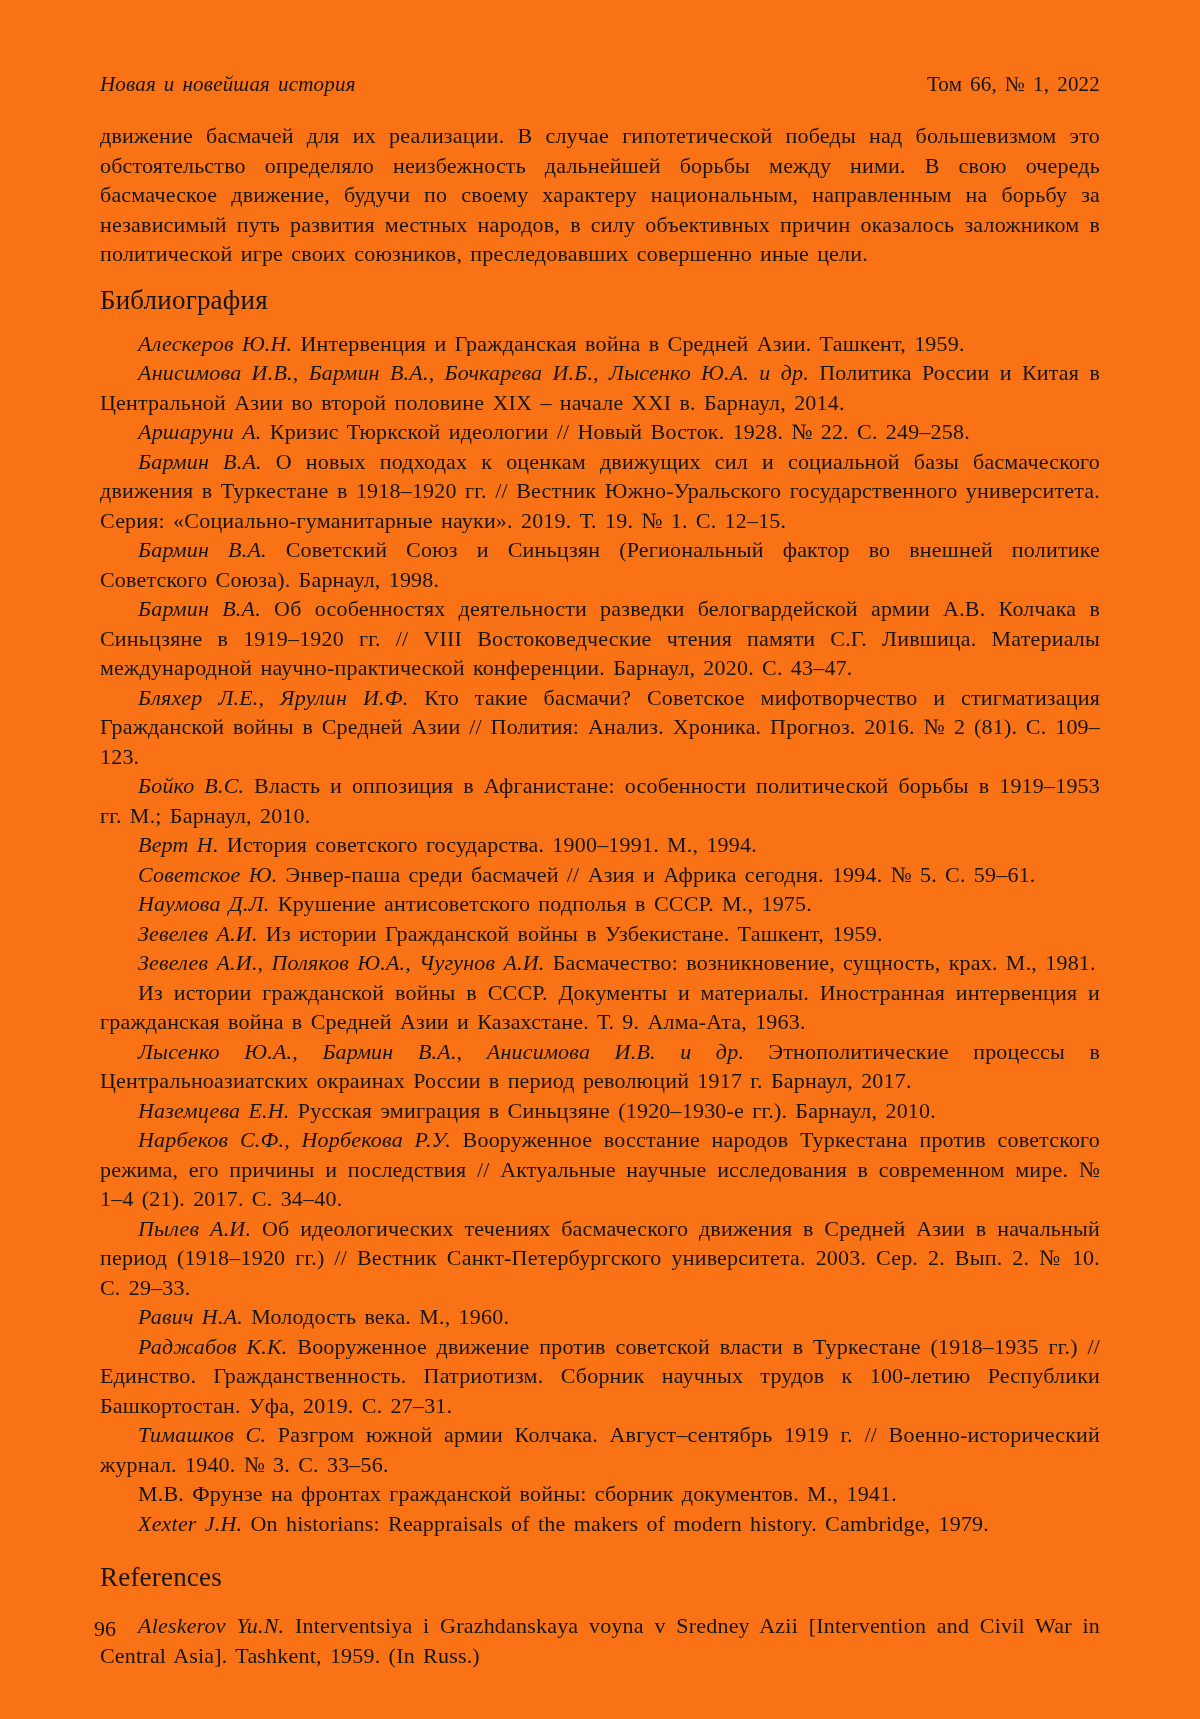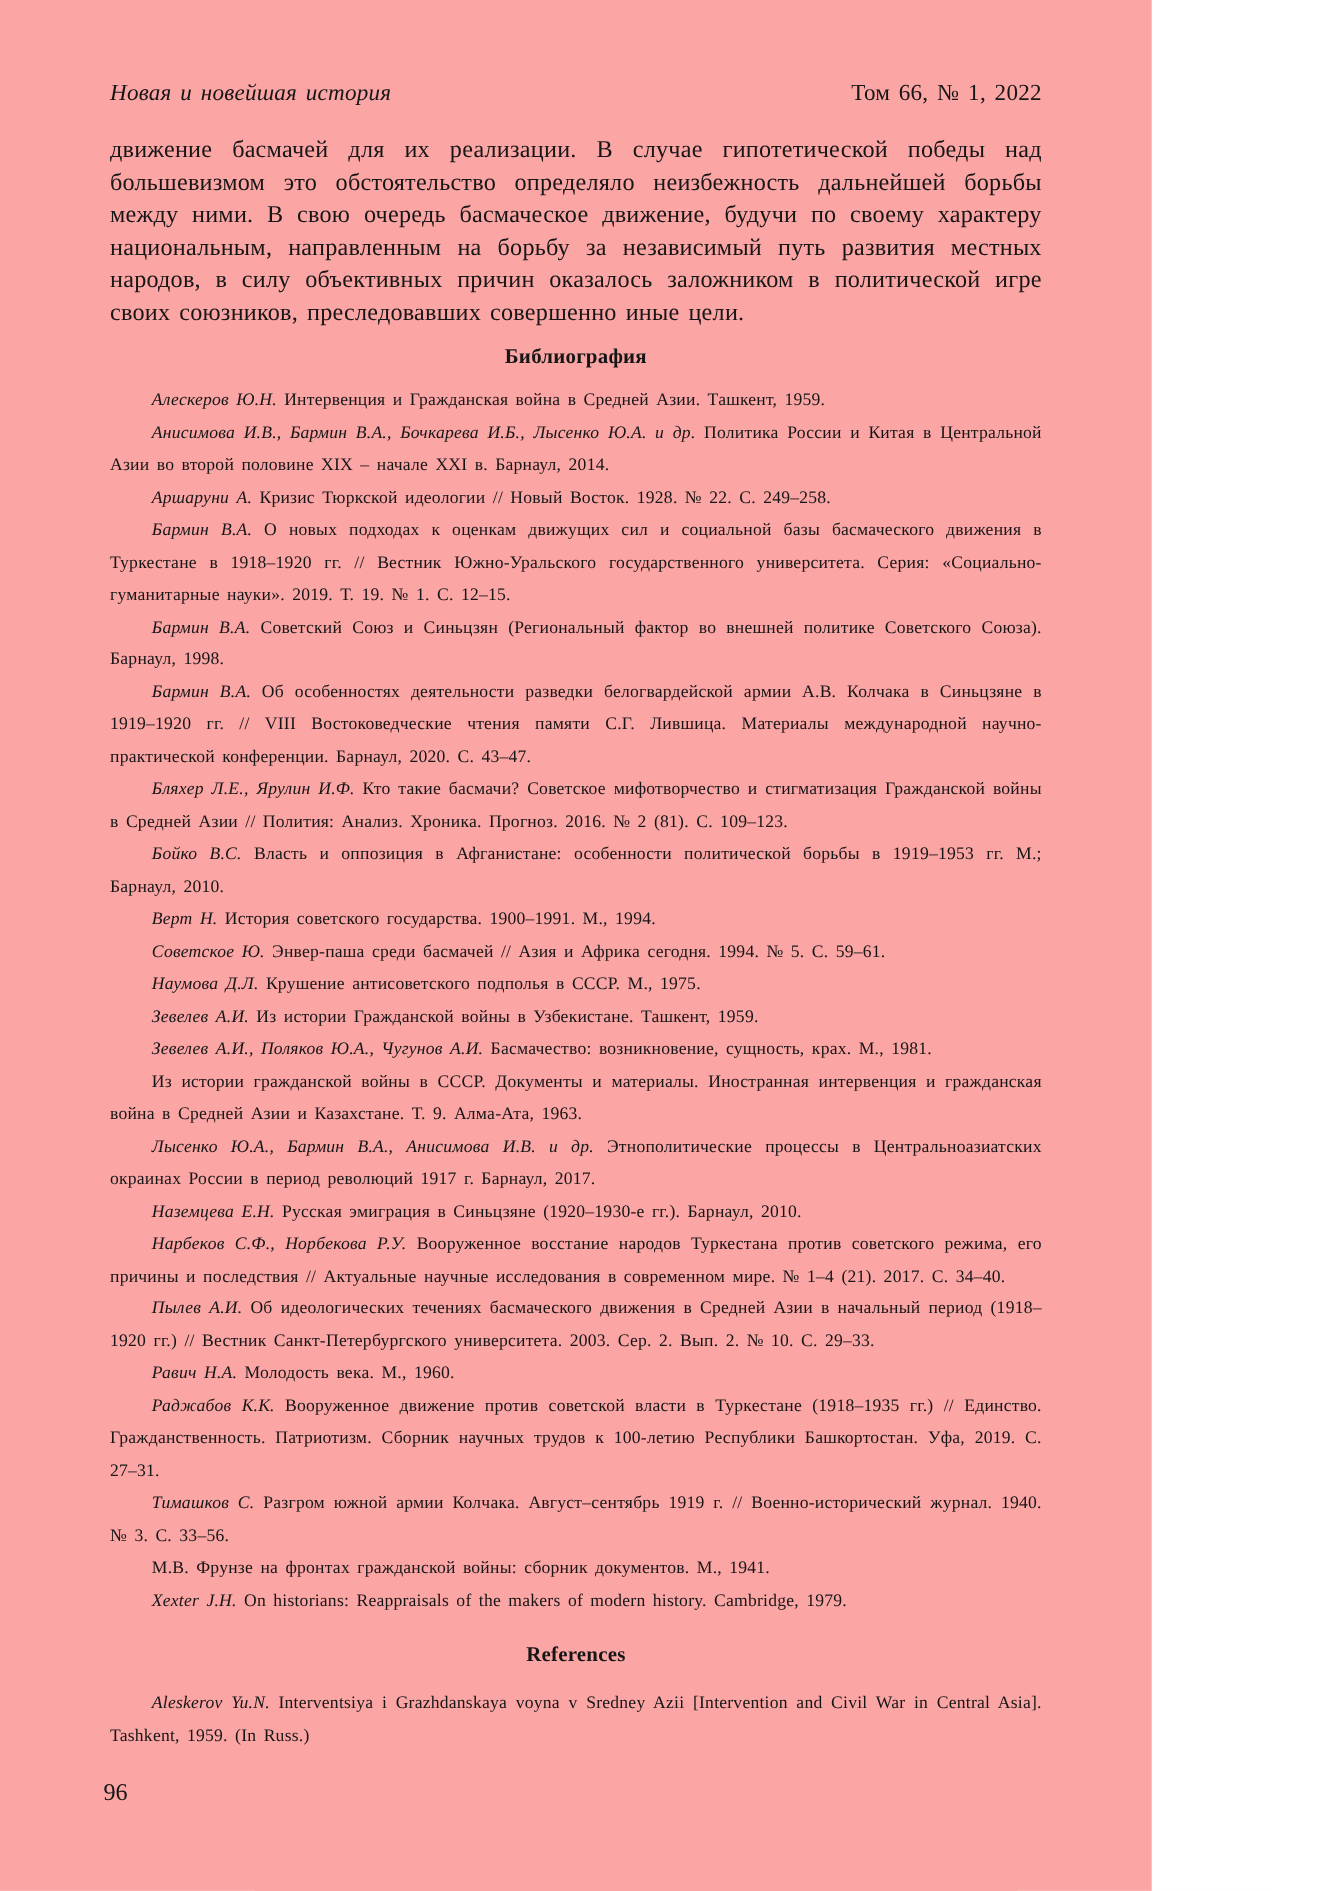--- a/index.html
+++ b/index.html
@@ -1,19 +1,19 @@
 <!DOCTYPE html>
 <html lang="ru"><head>
 <meta charset="utf-8">
 <style>
   html, body { margin: 0; padding: 0; background: #ffffff; }
   .page {
-    width: 1047px;
+    width: 1200px;
     height: 1719px;
-    background: #fca5a5;
+    background: #f97316;
     position: relative;
     color: #161616;
     font-family: "Liberation Serif", "DejaVu Serif", serif;
     overflow: hidden;
   }
   .content {
     padding: 72px 100px 0 100px;
     letter-spacing: 0.2px;
     word-spacing: 2.5px;
   }
@@ -26,31 +26,31 @@
   }
   .pgheader .jt { font-style: italic; }
   .intro {
     margin: 25px 0 16px 0;
     font-size: 22px;
     line-height: 29.5px;
     text-align: justify;
     text-indent: 0;
   }
   h2.sect {
-    font-size: 19px;
-    font-weight: bold;
-    text-align: center;
+    font-size: 27px;
+    font-weight: normal;
+    text-align: left;
     margin: 15px 0 13px 0;
     letter-spacing: 0.2px;
   }
   h2.sect2 { margin-top: 24px; margin-bottom: 18px; }
   .entries { margin: 0; }
   .entry {
     margin: 0;
-    font-size: 16px;
+    font-size: 22px;
     line-height: 29.5px;
     text-align: justify;
     text-indent: 38px;
   }
   .entry .au { font-style: italic; }
   .entry sup { font-size: 0.6em; line-height: 0; }
   .pagenum {
     position: absolute;
     left: 94px;
     top: 1616px;

